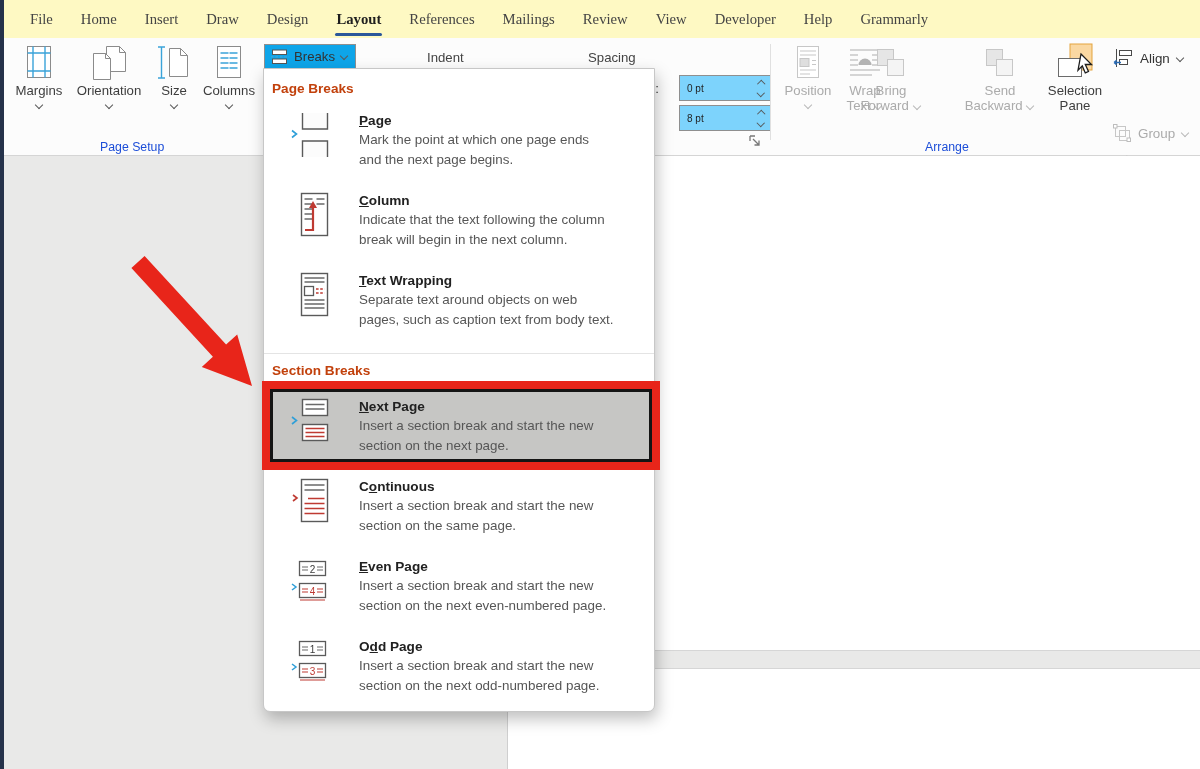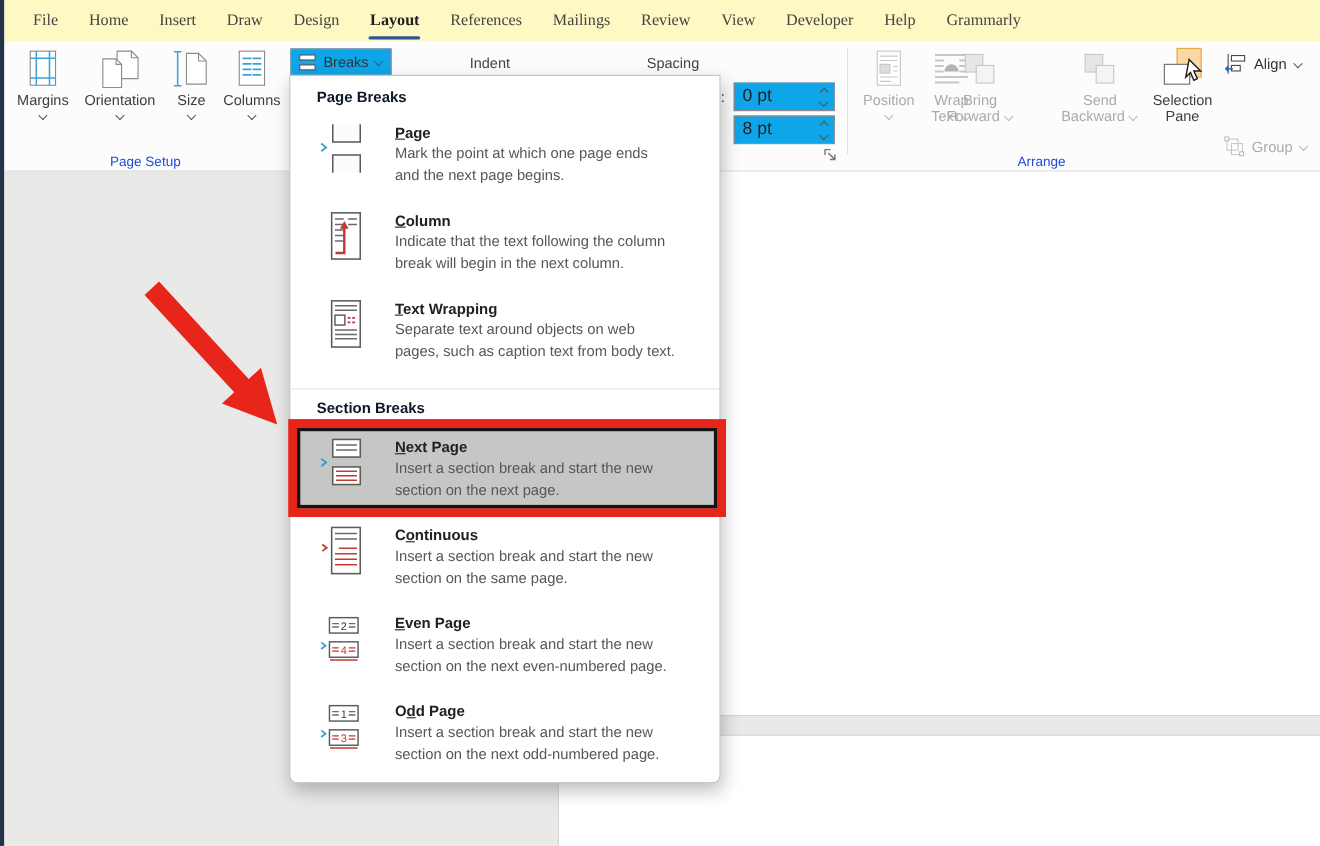--- a/index.html
+++ b/index.html
@@ -24,41 +24,41 @@
   .bigbtn .chv { margin-top:4px; }
   .grayed .bb-label { color:#ababab; }
   .chv { width:9px; height:7px; display:inline-block; position:relative; }
   .chv::before { content:""; position:absolute; left:1px; top:0; width:5px; height:5px; border-right:1.4px solid #5a5a5a; border-bottom:1.4px solid #5a5a5a; transform:rotate(45deg); }
   .chv.gray::before { border-color:#b9b9b9; }
   .chv.up { transform:rotate(180deg); }
 
   .breaks-btn { position:absolute; left:264px; top:44px; width:92px; height:25px; background:#0ea5e9; border:1px solid #8f8f8f; display:flex; align-items:center; gap:5px; padding:0 6px; font-size:13.2px; color:#333; }
 
   .sec-label { position:absolute; font-size:13.2px; color:#444; }
-  .spinbox { position:absolute; width:92px; height:26px; background:#0ea5e9; border:1px solid #8f8f8f; display:flex; align-items:center; font-size:16px; color:#1f1f1f; padding-left:7px; }
+  .spinbox { position:absolute; width:92px; height:26px; background:#7dd3fc; border:1px solid #8f8f8f; display:flex; align-items:center; font-size:10px; color:#1f1f1f; padding-left:7px;margin-left:12px; }
   .spinbox .spin { margin-left:auto; display:flex; flex-direction:column; align-items:center; justify-content:center; gap:3px; padding-right:5px; }
   .spin .chv { width:8px; height:6px; }
   .spin .chv::before { width:4.5px; height:4.5px; border-width:1.2px; border-color:#555; }
   .partial-label { position:absolute; font-size:13.2px; color:#333; }
   .vsep { position:absolute; width:1px; background:#e0e0e0; }
   .grp-label { position:absolute; top:140px; font-size:12.3px; color:#1d4ed8; text-align:left; }
   .launcher { position:absolute; left:748px; top:134px; }
 
   .sidebtn { position:absolute; left:1112px; height:24px; display:flex; align-items:center; gap:6px; font-size:13.4px; color:#333; }
   .sidebtn.grayed { color:#ababab;margin-top:45px; }
 
   
   .doc-bg { position:absolute; left:4px; top:156px; width:1196px; height:613px; background:#e9e9e8; }
   .page1 { position:absolute; left:507px; top:156px; width:693px; height:494px; background:#fff; border-left:1px solid #cfcfcf; }
   .page-gap { position:absolute; left:507px; top:650px; width:693px; height:19px; background:#e9e9e8; border-top:1px solid #d6d6d6; border-bottom:1px solid #d6d6d6; }
   .page2 { position:absolute; left:507px; top:669px; width:693px; height:100px; background:#fff; border-left:1px solid #cfcfcf; }
 
   
   .breaks-menu { position:absolute; left:263px; top:68px; width:392px; height:644px; background:#fff; border:1px solid #c7c7c7; border-radius:0 0 7px 7px; box-shadow:2px 7px 16px rgba(0,0,0,.25); overflow:visible; }
-  .bm-header { position:absolute; left:24px; font-size:13.6px; font-weight:700; color:#0f172a; z-index:2; }
+  .bm-header { position:absolute; left:8px; font-size:13.6px; font-weight:700; color:#c2410c; z-index:2; }
   .bm-sep { position:absolute; left:0; right:0; top:284px; height:1px; background:#e4e4e4; }
   .bitem { position:absolute; left:0; width:100%; height:76px; z-index:2; }
   .bicon { position:absolute; left:26px; top:2px; }
   .btext { position:absolute; left:95px; right:12px; top:4px; }
   .btitle { font-size:13.6px; font-weight:700; color:#212121; }
   .btitle .accel { text-decoration:underline; }
   .bdesc { font-size:13.4px; color:#565656; line-height:19.5px; margin-top:2px; white-space:pre-line; }
 
   
   .red-box { position:absolute; left:-2px; top:312px; width:398px; height:89px; background:#e8251a; z-index:1; }

